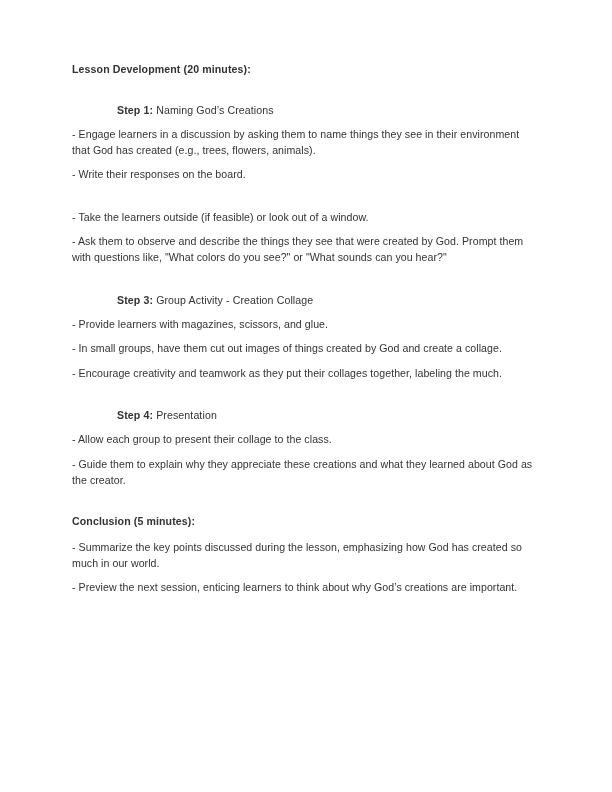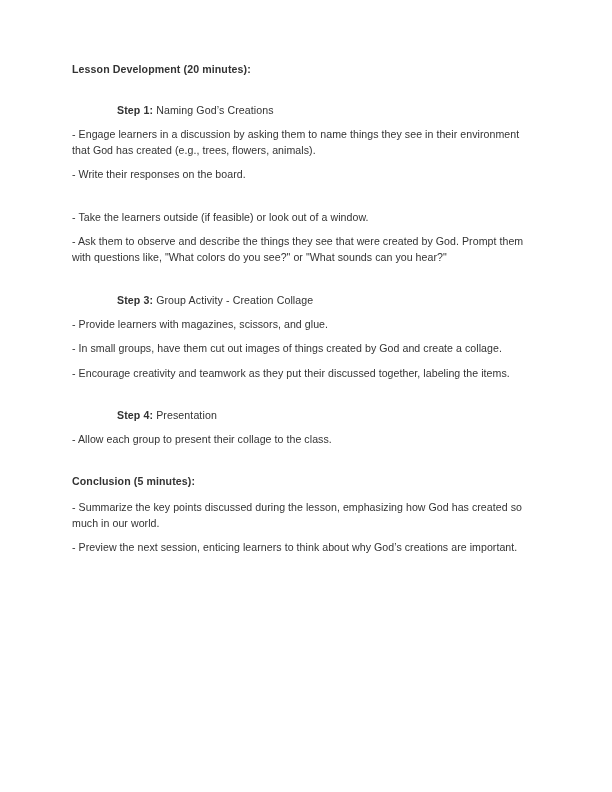--- a/index.html
+++ b/index.html
@@ -99,29 +99,30 @@
         <p class="para">- Ask them to observe and describe the things they see that were created by God. Prompt them with questions like, "What colors do you see?" or "What sounds can you hear?"</p>
       </div>
 
       <div class="step-block">
         <div class="step-heading">
           <span class="step-label">Step 3:</span>
           <span class="step-title">Group Activity - Creation Collage</span>
         </div>
         <p class="para">- Provide learners with magazines, scissors, and glue.</p>
         <p class="para">- In small groups, have them cut out images of things created by God and create a collage.</p>
-        <p class="para">- Encourage creativity and teamwork as they put their discussed together, labeling the items.</p>
+        <p class="para">- Encourage creativity and teamwork as they put their collages together, labeling the much.</p>
       </div>
 
       <div class="step-block">
         <div class="step-heading">
           <span class="step-label">Step 4:</span>
           <span class="step-title">Presentation</span>
         </div>
         <p class="para">- Allow each group to present their collage to the class.</p>
+        <p class="para">- Guide them to explain why they appreciate these creations and what they learned about God as the creator.</p>
       </div>
     </div>
 
     <div class="section conclusion-block">
       <div class="section-heading">Conclusion (5 minutes):</div>
       <p class="para">- Summarize the key points discussed during the lesson, emphasizing how God has created so much in our world.</p>
       <p class="para">- Preview the next session, enticing learners to think about why God’s creations are important.</p>
     </div>
 
   </div>

